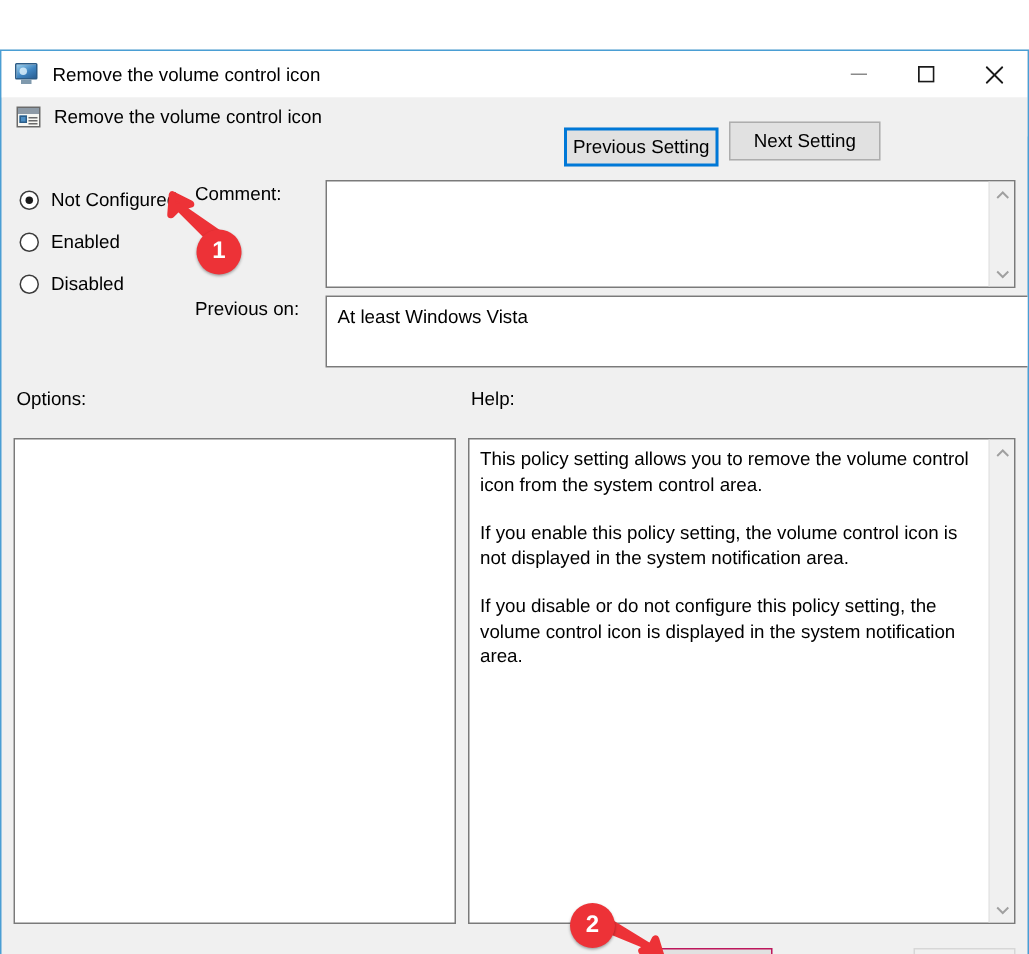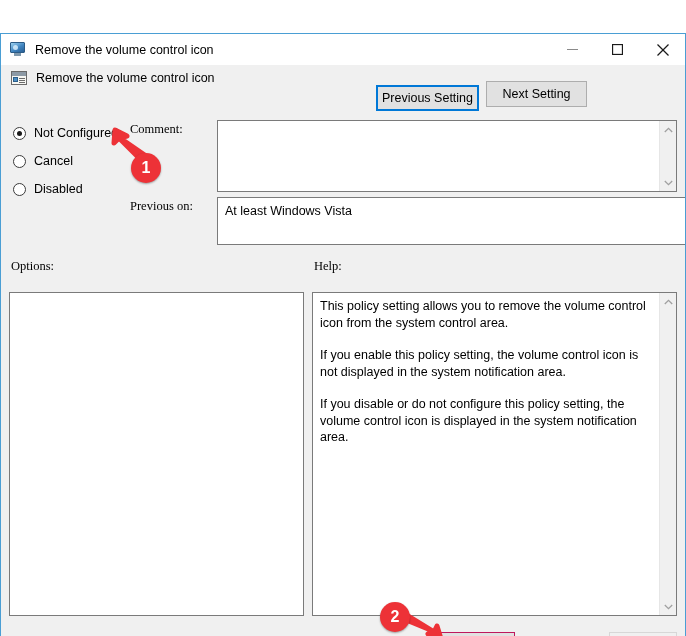--- a/index.html
+++ b/index.html
@@ -185,21 +185,20 @@
     background: #1a1a1a;
   }
   .radio-label { font-size: 12.5px; white-space: nowrap; }
 
   
   .fieldlabel {
     position: absolute;
     font-size: 12.5px;
     color: #000;
     white-space: nowrap;
-    font-family: Liberation Serif, serif;
   }
   #label-comment { left: 129px; top: 88px; }
   #label-supported { left: 129px; top: 165px; }
   #label-options { left: 10px; top: 225px; }
   #label-help { left: 313px; top: 225px; }
 
   
   .textbox {
     position: absolute;
     background: #ffffff;
@@ -343,21 +342,21 @@
 
   <button class="navbtn" id="btn-prev">Previous Setting</button>
   <button class="navbtn" id="btn-next">Next Setting</button>
 
   <div class="radio-row" id="radio-notconfigured">
     <span class="radio-mark checked"></span>
     <span class="radio-label">Not Configured</span>
   </div>
   <div class="radio-row" id="radio-enabled">
     <span class="radio-mark"></span>
-    <span class="radio-label">Cancel</span>
+    <span class="radio-label">Enabled</span>
   </div>
   <div class="radio-row" id="radio-disabled">
     <span class="radio-mark"></span>
     <span class="radio-label">Disabled</span>
   </div>
 
   <div class="fieldlabel" id="label-comment">Comment:</div>
   <div class="textbox" id="box-comment">
     <div class="tb-content"></div>
     <div class="vscroll">

